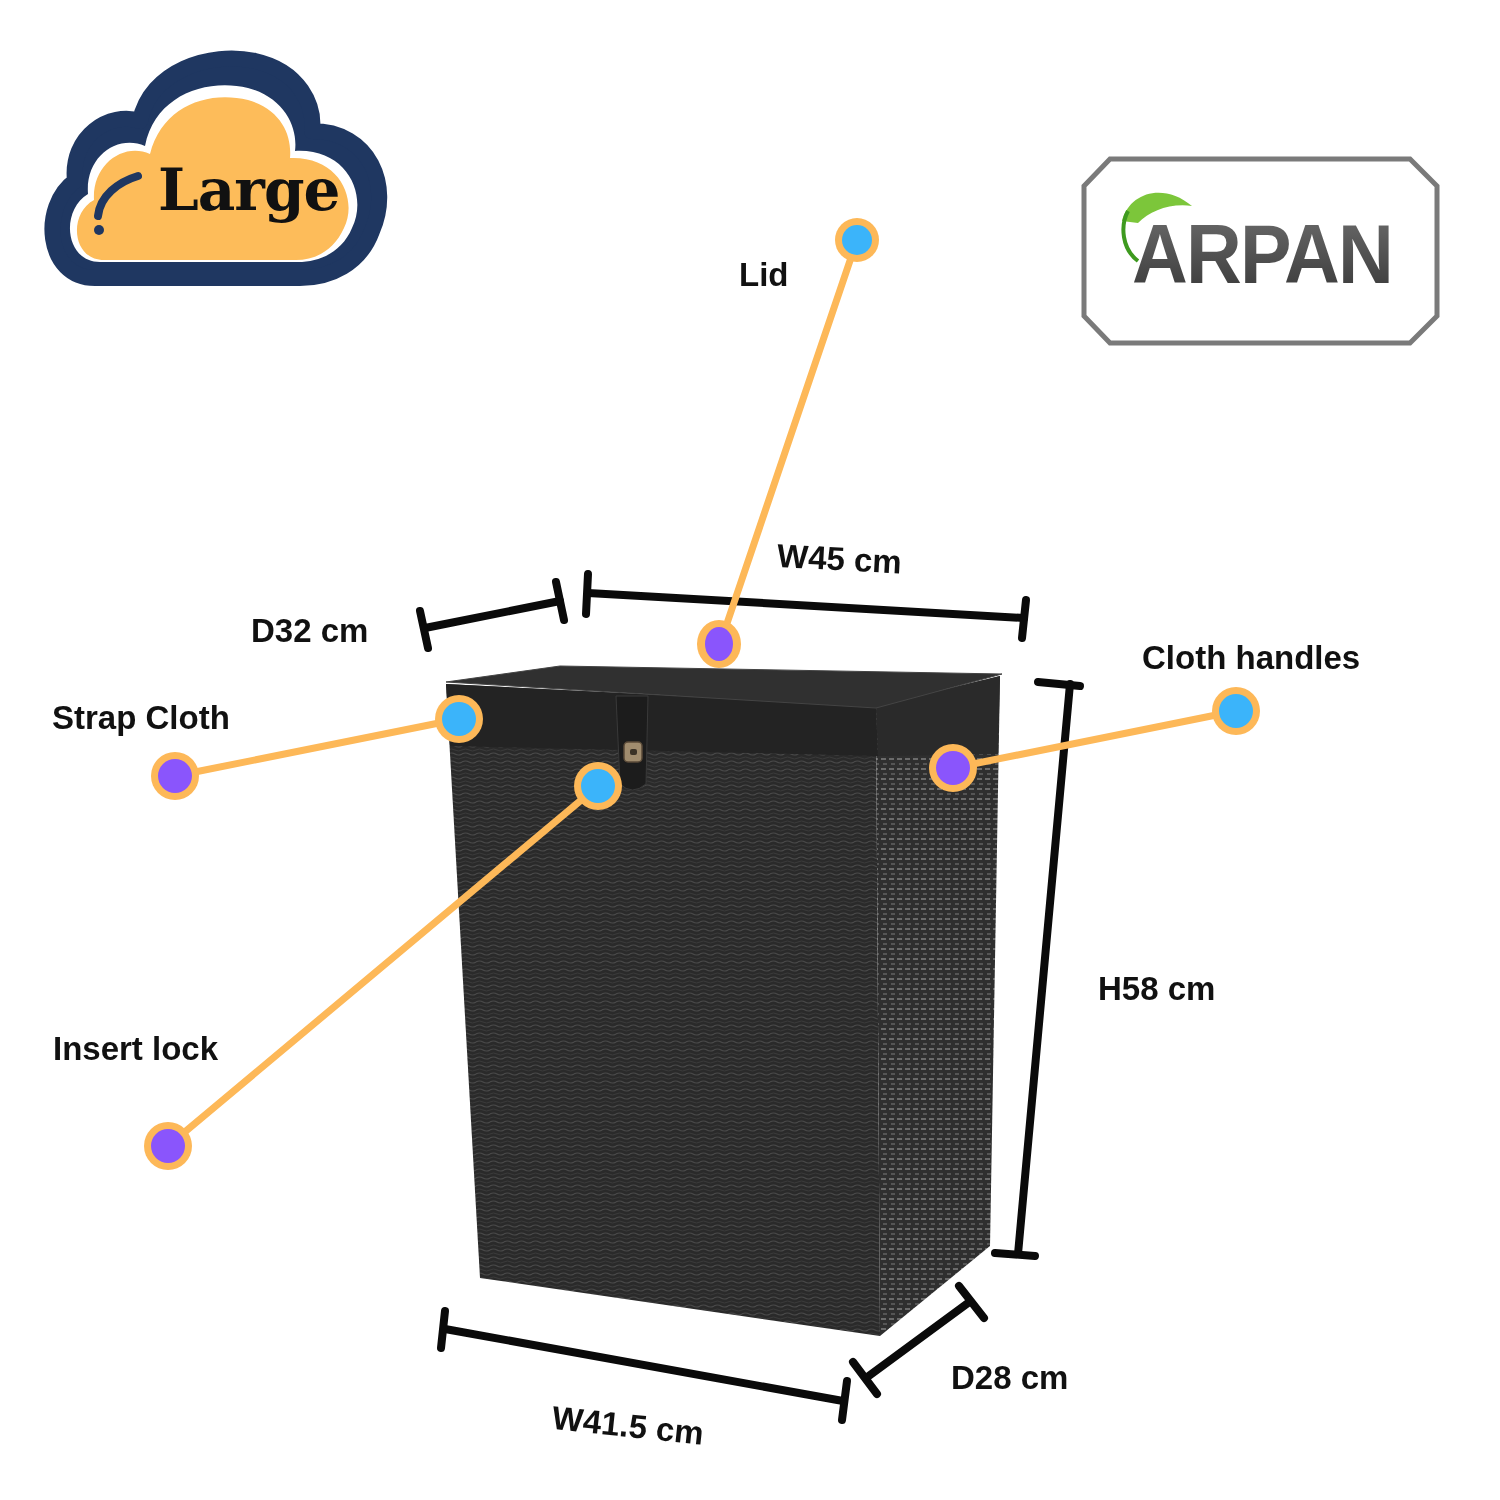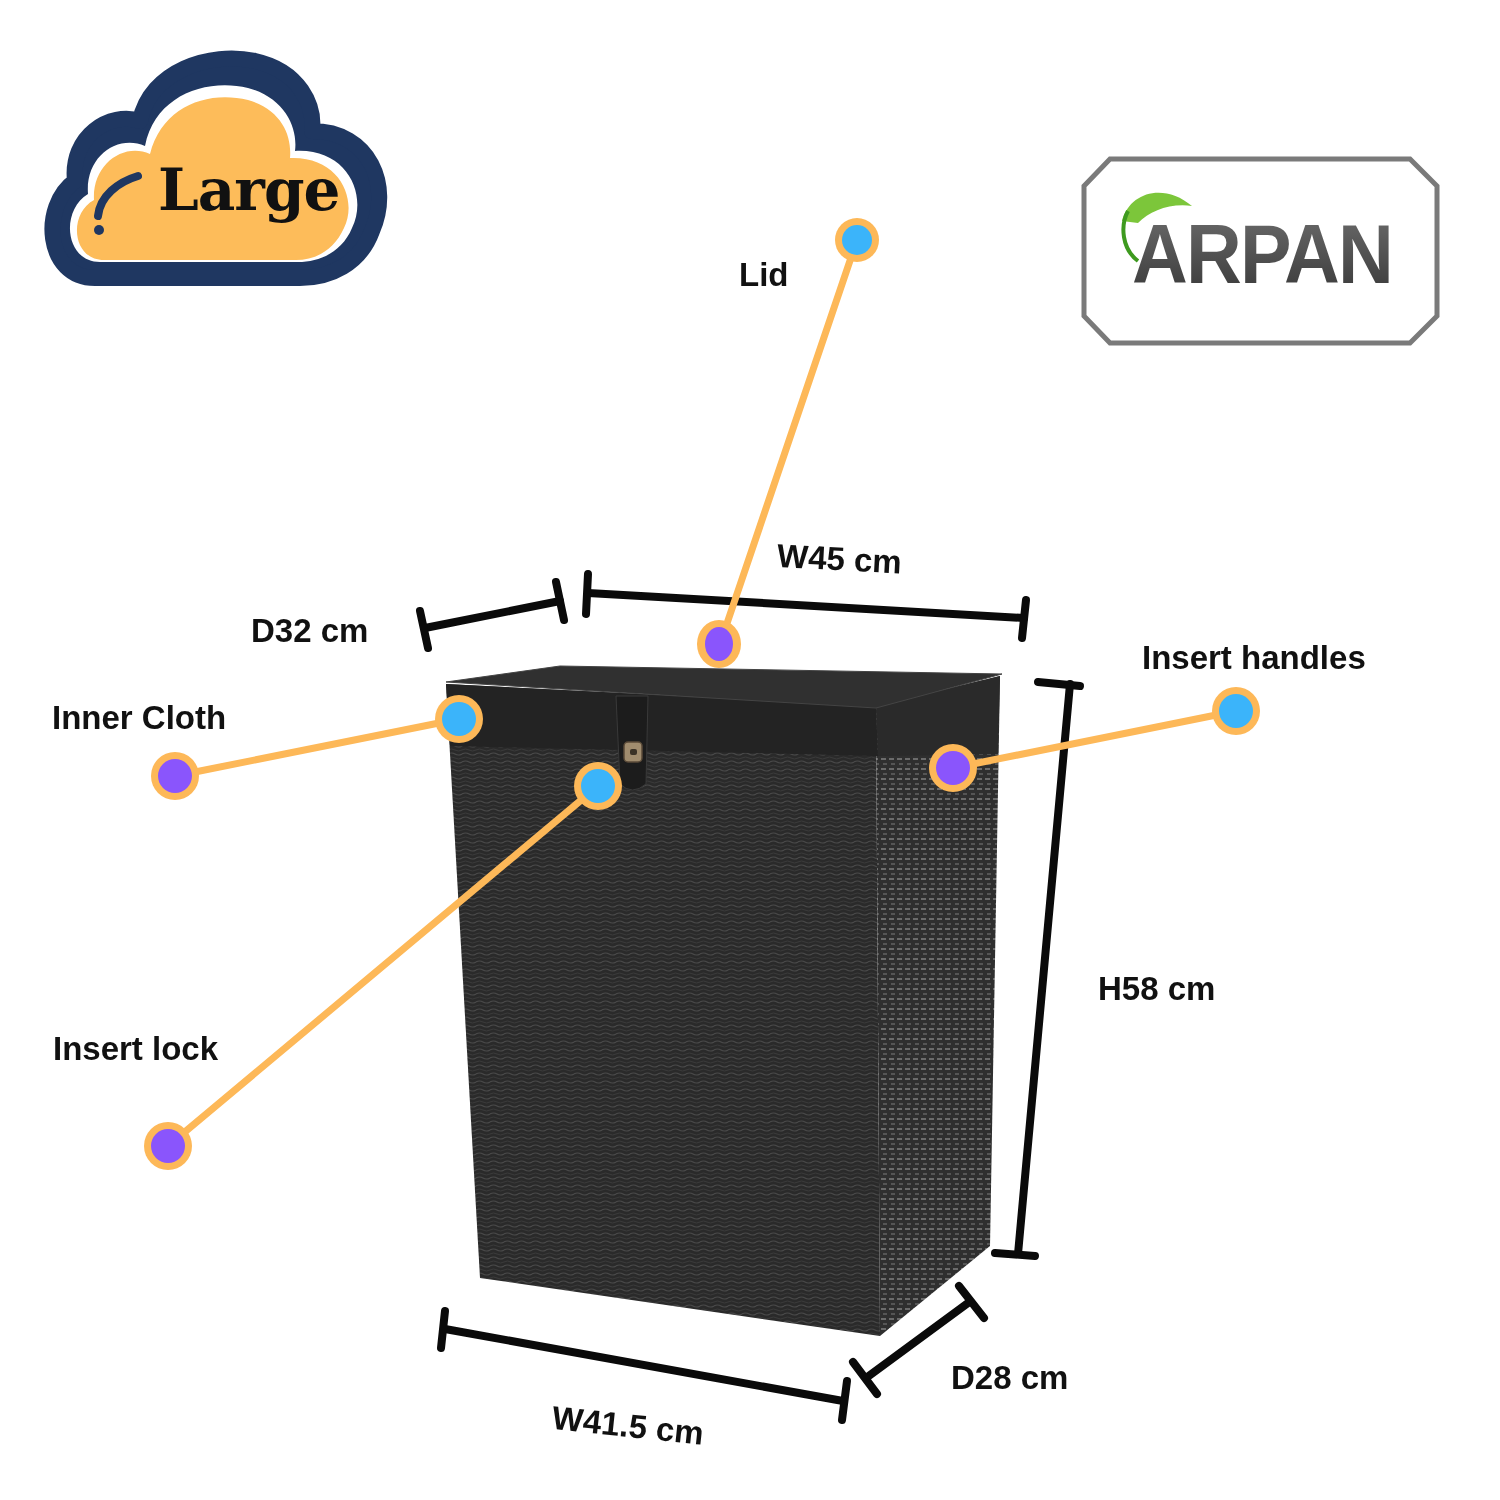--- a/index.html
+++ b/index.html
@@ -139,23 +139,23 @@
       <circle cx="1236" cy="695" r="24" fill="#FDB858"></circle>
         <circle cx="1236" cy="695" r="17" fill="#3BB4FA"></circle>
     </g>
     <g>
       <circle cx="953" cy="752" r="24" fill="#FDB858"></circle>
         <circle cx="953" cy="752" r="17" fill="#8A55FC"></circle>
     </g>
   </svg>
 
   <div class="label" style="left:739px;top:242px">Lid</div>
-  <div class="label" style="left:52px;top:685px">Inner Cloth</div>
+  <div class="label" style="left:52px;top:685px">Strap Cloth</div>
   <div class="label" style="left:53px;top:1016px">Insert lock</div>
-  <div class="label" style="left:1142px;top:625px">Insert handles</div>
+  <div class="label" style="left:1142px;top:625px">Cloth handles</div>
 
   <div class="label" style="left:251px;top:598px">D32 cm</div>
   <div class="label" style="left:778px;top:523px;transform:rotate(3deg);transform-origin:left top">W45 cm</div>
   <div class="label" style="left:1098px;top:956px">H58 cm</div>
   <div class="label" style="left:554px;top:1385px;transform:rotate(6deg);transform-origin:left top">W41.5 cm</div>
   <div class="label" style="left:951px;top:1345px">D28 cm</div>
 
 </div>
 
 </body></html>

